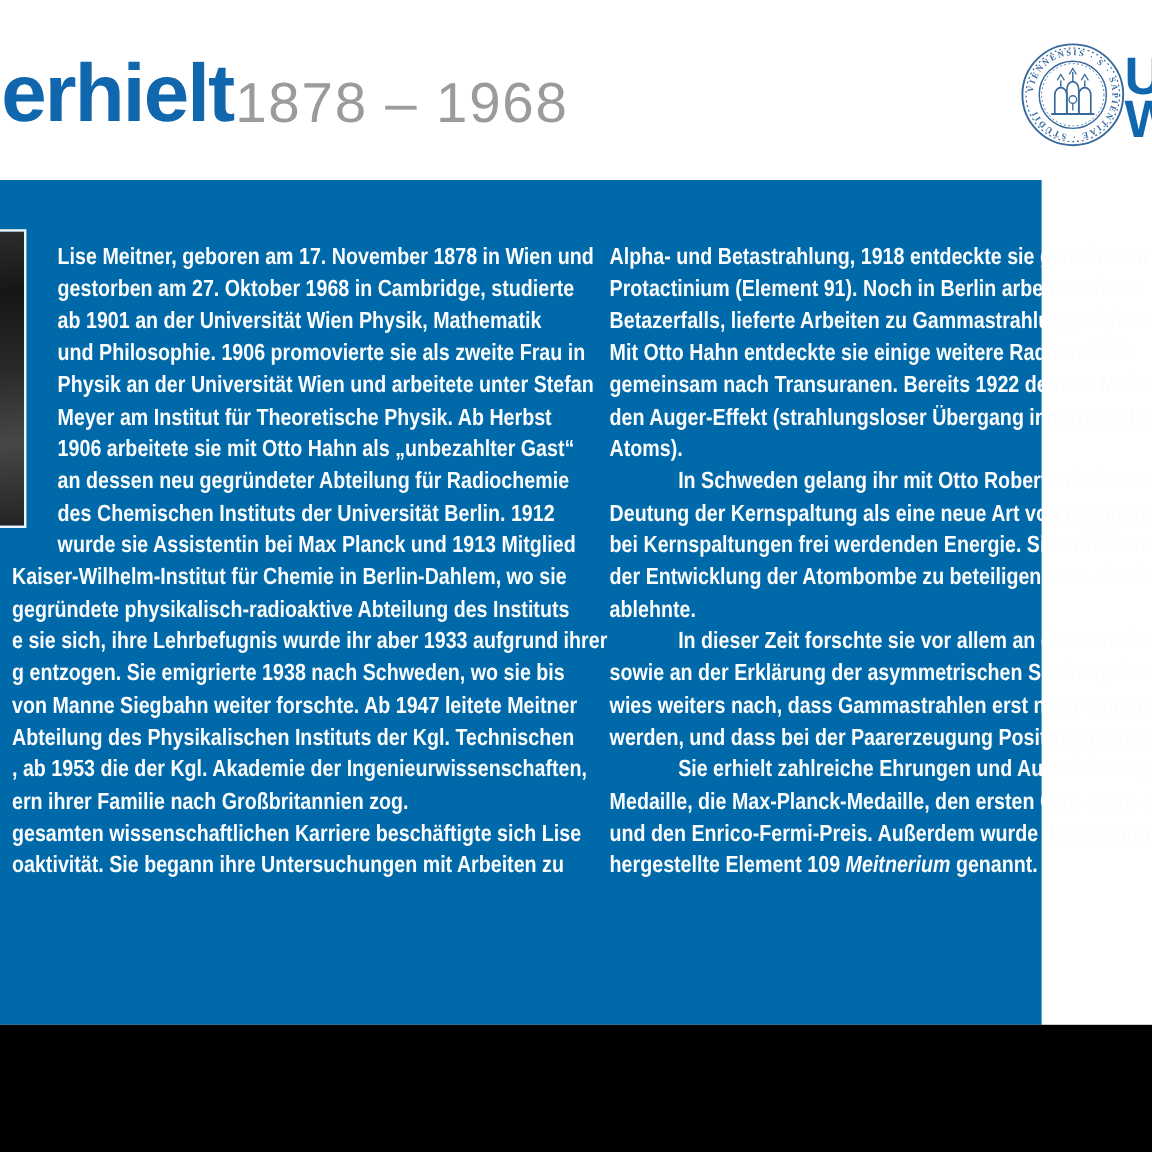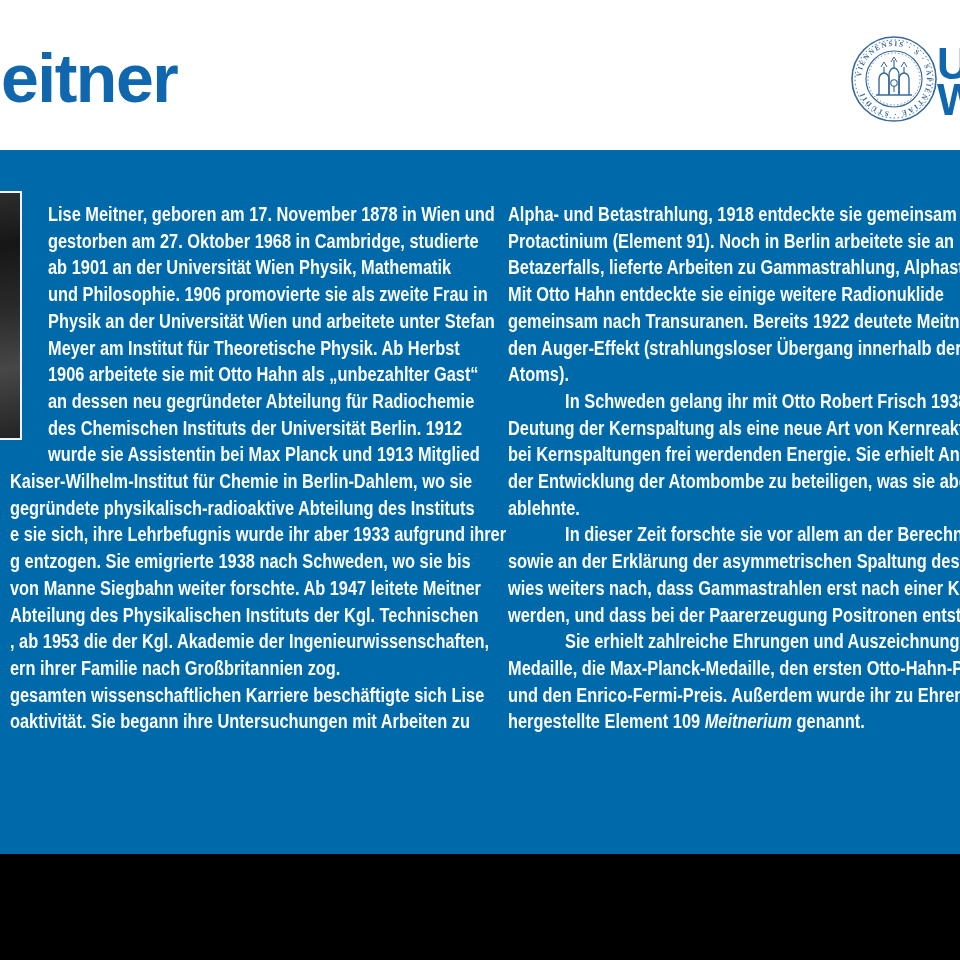--- a/index.html
+++ b/index.html
@@ -14,21 +14,21 @@
   }
   .years{
     position:absolute;left:196px;top:62px;font-size:47px;font-weight:400;
     color:#9b9b9a;letter-spacing:1.5px;line-height:1;white-space:pre;
   }
   .seal{position:absolute;left:850px;top:35px;}
   .uniwien{
     position:absolute;left:937px;top:46px;font-size:44px;font-weight:700;
     color:#1167ad;line-height:36px;white-space:pre;
   }
-  .panel{position:absolute;left:0;top:150px;width:960px;height:704px;background:#0069aa;}
+  .panel{position:absolute;left:0;top:150px;width:868px;height:704px;background:#0069aa;}
   .photo-frame{
     position:absolute;left:-44px;top:41px;width:62px;height:245px;
     border:2px solid #eef4f8;
     background:linear-gradient(175deg,#2e2e2e 0%,#161616 22%,#2a2a2a 48%,#474747 72%,#242424 100%);
   }
   .col{position:absolute;}
   .col-left-top{left:48px;top:51px;width:470px;}
   .col-left-cut{left:0px;top:318px;width:520px;margin-left:10px;}
   .col-right{left:508px;top:51px;width:470px;}
   .line{
@@ -36,21 +36,22 @@
     white-space:pre;transform:scaleX(0.84);transform-origin:0 0;
   }
   .indent{padding-left:68px;}
   .ital{font-style:italic;}
   .footer{position:absolute;left:0;top:854px;width:960px;height:106px;background:#000000;}
 </style>
 </head>
 <body>
 
 <div class="header">
-  <div class="title">eitner</div>
+  <div class="title">erhielt</div>
+  <div class="years">1878 – 1968</div>
 
   <svg class="seal" width="88" height="88" viewBox="0 0 88 88">
     <g fill="none" stroke="#38699c" stroke-width="1.4">
       <circle cx="44" cy="44" r="42" stroke-width="1.6"></circle>
       <circle cx="44" cy="44" r="39" stroke-width="1" stroke-dasharray="1.6 2.4"></circle>
       <circle cx="44" cy="44" r="28" stroke-width="1.2"></circle>
       <circle cx="44" cy="44" r="26" stroke-width="0.8" stroke-dasharray="1.4 2.2"></circle>
 
       <path d="M26,60 h36" stroke-width="1.6"></path>
       <path d="M29,60 v-16 a5,6 0 0 1 10,0 v16"></path>

